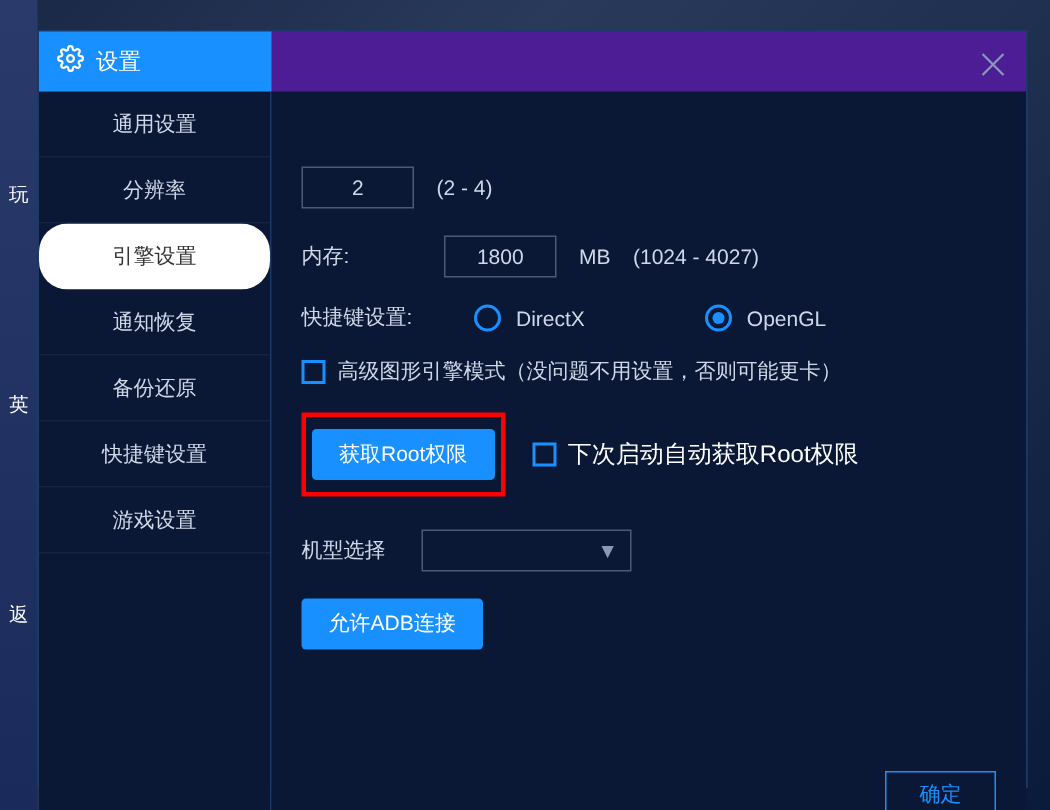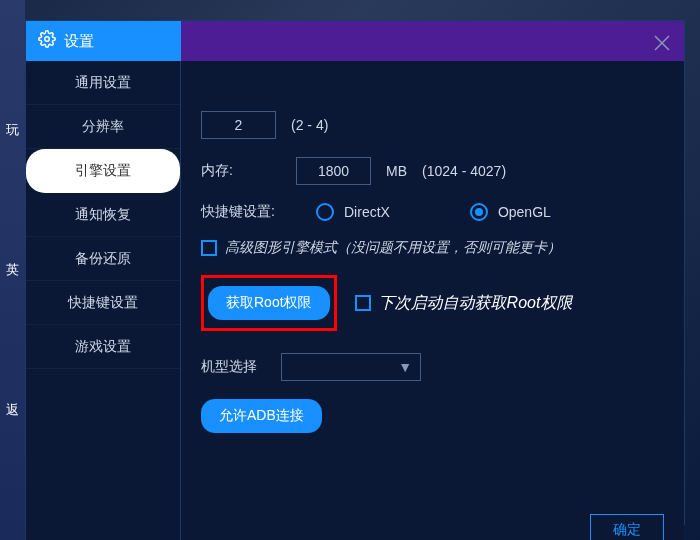--- a/index.html
+++ b/index.html
@@ -128,42 +128,41 @@
       content: "";
       width: 8px;
       height: 8px;
       background: #1890ff;
       border-radius: 50%;
     }
     .checkbox-item {
       display: flex;
       align-items: center;
       cursor: pointer;
-      font-style: italic;
     }
     .checkbox-box {
       width: 16px;
       height: 16px;
       border: 2px solid #1890ff;
       margin-right: 8px;
     }
     .highlight-box {
       border: 3px solid #ff0000;
       padding: 8px 4px;
       display: inline-block;
       margin-right: 18px;
     }
     .btn {
       background: #1890ff;
       color: #fff;
       border: none;
       padding: 8px 18px;
       font-size: 14px;
       cursor: pointer;
-      border-radius: 14px;
+      border-radius: 3px;
     }
     .btn-row {
       display: flex;
       align-items: center;
       margin-bottom: 22px;
     }
     .select {
       width: 140px;
       height: 28px;
       background: transparent;

